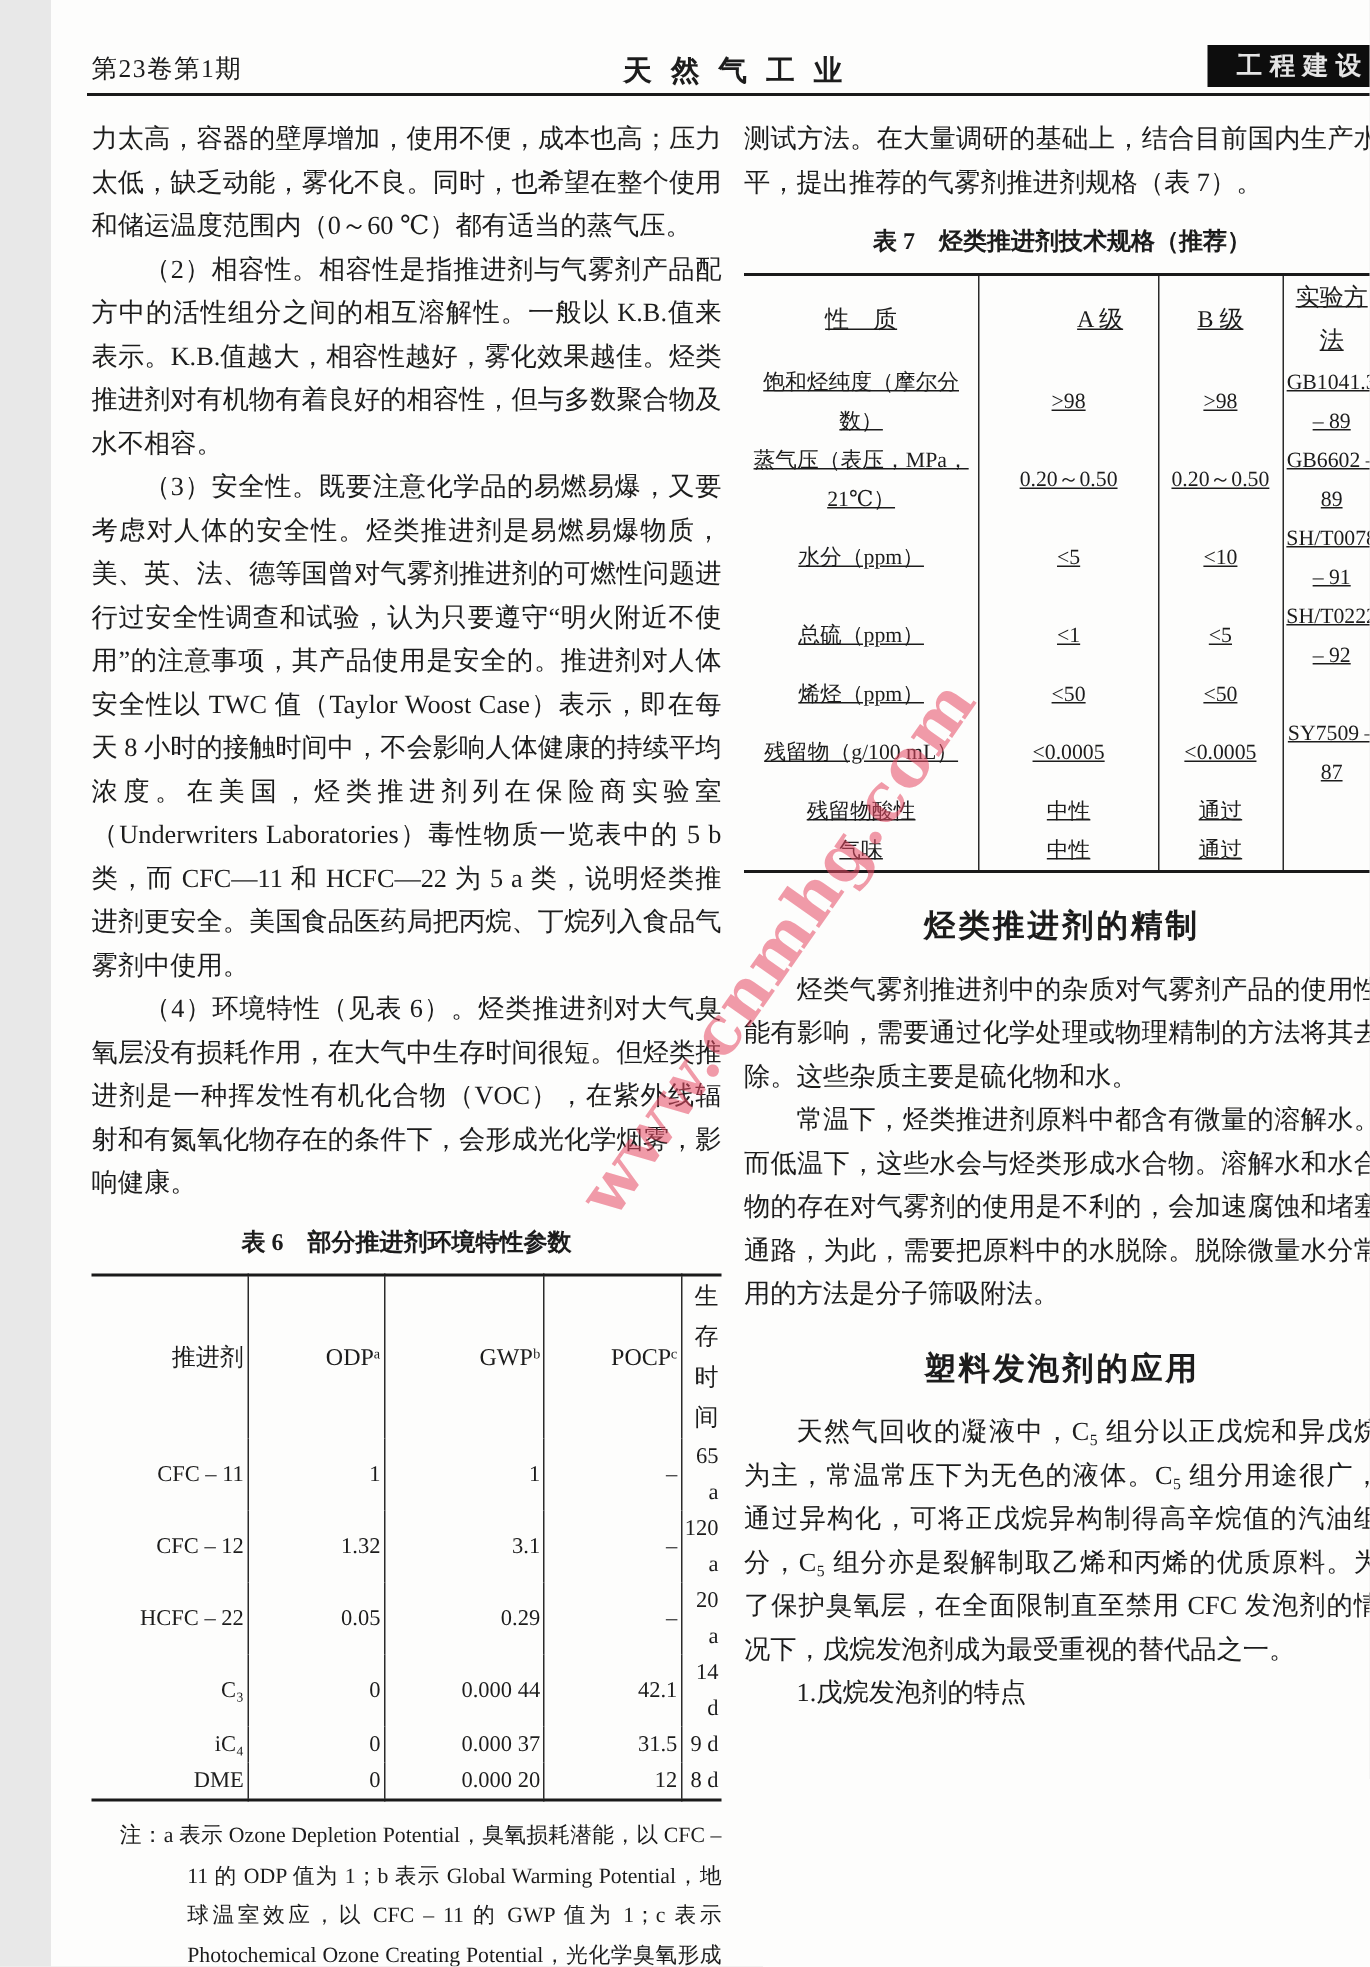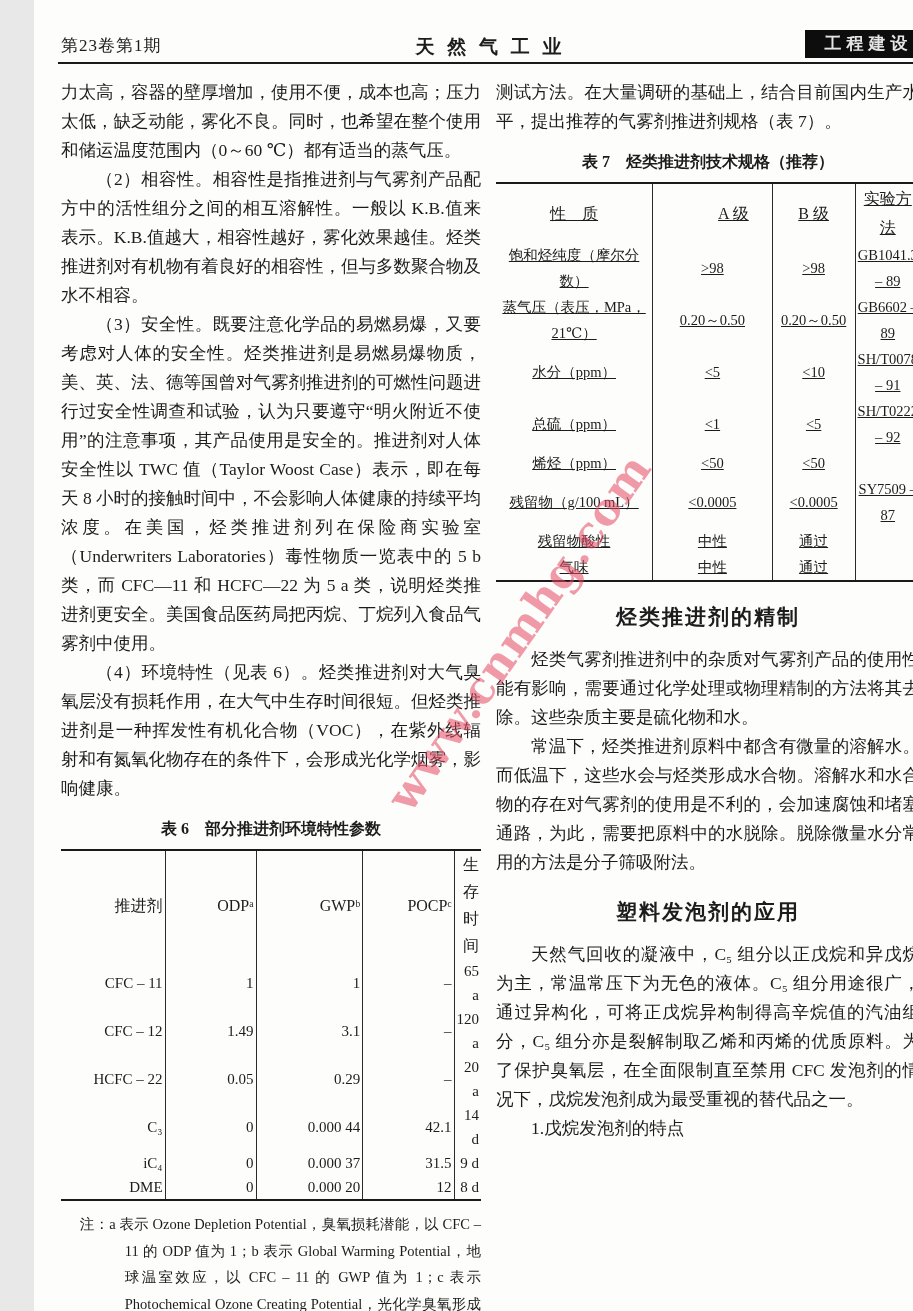--- a/index.html
+++ b/index.html
@@ -85,21 +85,21 @@
       <tbody>
           <tr>
             <td>CFC – 11</td>
             <td>1</td>
             <td>1</td>
             <td>–</td>
             <td>65 a</td>
           </tr>
           <tr>
             <td>CFC – 12</td>
-            <td>1.49</td>
+            <td>1.32</td>
             <td>3.1</td>
             <td>–</td>
             <td>120 a</td>
           </tr>
           <tr>
             <td>HCFC – 22</td>
             <td>0.05</td>
             <td>0.29</td>
             <td>–</td>
             <td>20 a</td>

